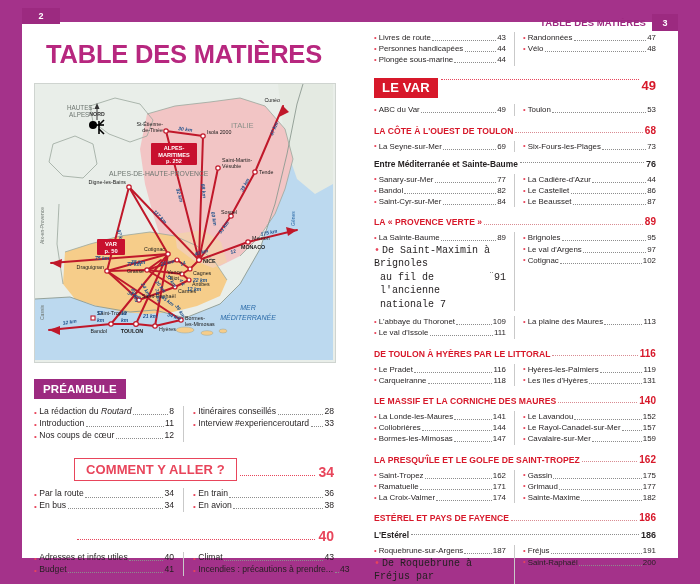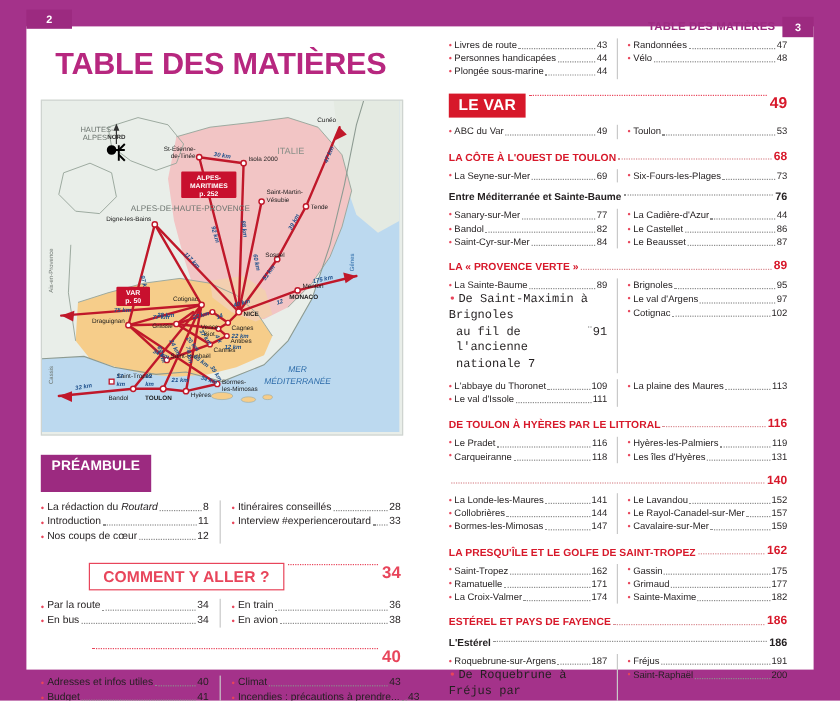--- a/index.html
+++ b/index.html
@@ -75,28 +75,28 @@
     overflow: hidden;
   }
   .map svg { display: block; }
 
   
   .sec-filled {
     background: #9c2a80;
     color: #ffffff;
     font-weight: bold;
     font-size: 11.5px;
-    padding: 4px 9px 15px 9px;
+    padding: 4px 9px 4px 9px;
     display: inline-block;
     letter-spacing: 0.1px;
     margin-top: 16px;
   }
   .sec-outline-row {
     display: flex;
-    align-items: flex-start;
+    align-items: flex-end;
     margin-top: 16px;
     padding-left: 40px;
   }
   .sec-outline {
     border: 1.6px solid #e8455b;
     color: #e8455b;
     font-weight: bold;
     font-size: 13px;
     padding: 4px 11px 4px 11px;
     letter-spacing: 0.1px;
@@ -838,20 +838,21 @@
         <div class="r-entry">
           <span class="bullet">•</span>
           <span>Les îles d'Hyères</span>
           <span class="dots"></span>
           <span class="pg">131</span>
         </div>
       </div>
     </div>
 
     <div class="r-h1">
+      <span>LE MASSIF ET LA CORNICHE DES MAURES</span>
       <span class="dots"></span>
       <span class="pg">140</span>
     </div>
     <div class="r-entries" style="margin-top:5px">
       <div class="half first">
         <div class="r-entry">
           <span class="bullet">•</span>
           <span>La Londe-les-Maures</span>
           <span class="dots"></span>
           <span class="pg">141</span>

